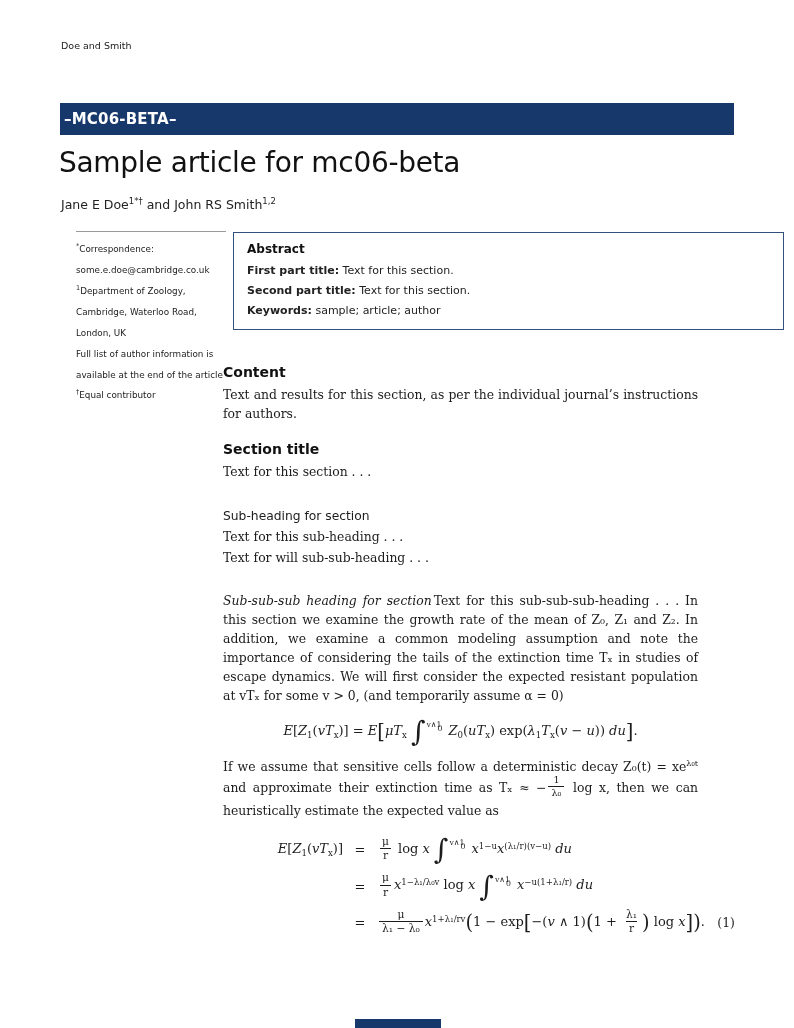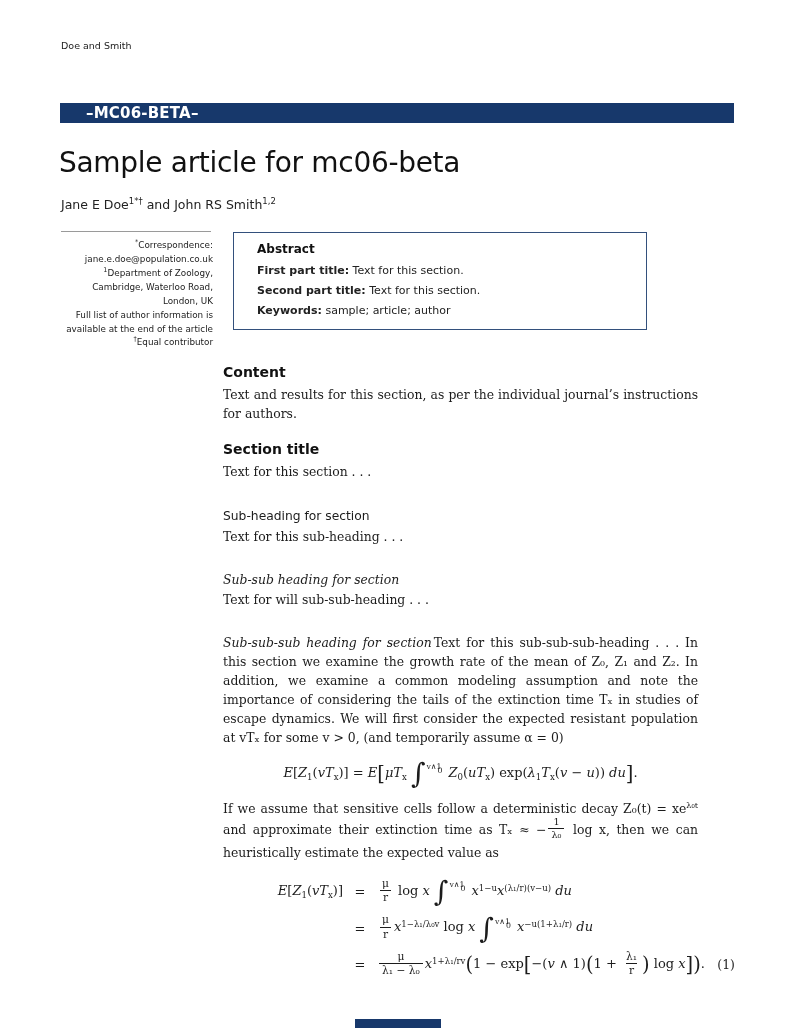--- a/index.html
+++ b/index.html
@@ -12,54 +12,54 @@
     color: #1c1c1c;
     overflow: hidden;
   }
   .running-head {
     position: absolute; top: 40px; left: 61px;
     font-family: "DejaVu Sans", sans-serif;
     font-size: 9.5px; color: #222;
   }
   .banner {
     position: absolute; top: 103px; left: 60px;
-    width: 674px; height: 20px;
+    width: 674px; height: 32px;
     background: #17386b;
     display: flex; align-items: center;
-    padding-left: 26px;
+    padding-left: 4px;
   }
   .banner-label {
     font-family: "DejaVu Sans", sans-serif;
     font-weight: bold; font-size: 15px; color: #ffffff;
     letter-spacing: 0.2px;
   }
   .article-title {
     position: absolute; top: 146px; left: 59px;
     font-family: "DejaVu Sans", sans-serif;
     font-weight: normal; font-size: 28px; color: #111;
     letter-spacing: -0.3px;
   }
   .authors {
     position: absolute; top: 196px; left: 61px;
     font-family: "DejaVu Sans", sans-serif;
     font-size: 12.5px; color: #222;
   }
   .authors sup { font-size: 8.5px; }
   .author-info {
-    position: absolute; top: 231px; left: 61px; width: 152px;
-    font-family: "DejaVu Sans", sans-serif;
-    font-size: 8.8px; line-height: 11px; color: #222; text-align: right;
+    position: absolute; top: 231px; left: 76px; width: 152px;
+    font-family: "DejaVu Sans", sans-serif;
+    font-size: 8.8px; line-height: 18px; color: #222;
   }
   .author-info .toprule { border-top: 1px solid #9a9a9a; margin-bottom: 5px; width: 150px; }
   .author-info sup { font-size: 6.5px; }
   .abstract-box {
     position: absolute; top: 232px; left: 233px;
-    width: 414px; height: 98px;
+    width: 551px; height: 98px;
     border: 1px solid #33507c;
-    padding: 9px 23px;
+    padding: 9px 13px;
     font-family: "DejaVu Sans", sans-serif;
   }
   .abstract-heading { font-size: 12px; font-weight: bold; margin-bottom: 8px; color: #111; }
   .abstract-row { font-size: 11px; margin-bottom: 7px; color: #222; }
   .abstract-row b { font-weight: bold; }
   .main-col {
     position: absolute; top: 363px; left: 223px; width: 475px;
     font-size: 12.4px; line-height: 19px; text-align: justify;
   }
   h2.sec {
@@ -129,21 +129,21 @@
 
   <h1 class="article-title">Sample article for mc06-beta</h1>
 
   <div class="authors">
     <span>Jane E Doe</span><sup>1*†</sup><span> and </span><span>John RS Smith</span><sup>1,2</sup>
   </div>
 
   <aside class="author-info">
     <div class="toprule"></div>
     <div><sup>*</sup><span>Correspondence:</span></div>
-    <div><sup></sup><span>jane.e.doe@population.co.uk</span></div>
+    <div><sup></sup><span>some.e.doe@cambridge.co.uk</span></div>
     <div><sup>1</sup><span>Department of Zoology,</span></div>
     <div><sup></sup><span>Cambridge, Waterloo Road,</span></div>
     <div><sup></sup><span>London, UK</span></div>
     <div><sup></sup><span>Full list of author information is</span></div>
     <div><sup></sup><span>available at the end of the article</span></div>
     <div><sup>†</sup><span>Equal contributor</span></div>
   </aside>
 
   <section class="abstract-box" style="border-color: rgb(51, 80, 124);">
     <div class="abstract-heading">Abstract</div>
@@ -155,21 +155,20 @@
   <main class="main-col">
     <h2 class="sec first">Content</h2>
     <p class="body-par">Text and results for this section, as per the individual journal’s instructions for authors.</p>
 
     <h2 class="sec">Section title</h2>
     <p class="body-par">Text for this section . . .</p>
 
     <h3 class="subsec">Sub-heading for section</h3>
     <p class="body-par">Text for this sub-heading . . .</p>
 
-    <h4 class="subsubsec">Sub-sub heading for section</h4>
     <p class="body-par">Text for will sub-sub-heading . . .</p>
 
     <p class="body-par spaced"><i class="runin">Sub-sub-sub heading for section</i><span>Text for this sub-sub-sub-heading . . . In this section we examine the growth rate of the mean of Z₀, Z₁ and Z₂. In addition, we examine a common modeling assumption and note the importance of considering the tails of the extinction time Tₓ in studies of escape dynamics. We will first consider the expected resistant population at vTₓ for some v &gt; 0, (and temporarily assume α = 0)</span></p>
 
     <div class="equation"><span class="mi">E</span><span class="mt">[</span><span class="mi">Z</span><span class="msub">1</span><span class="mt">(</span><span class="mi">vT</span><span class="msub">x</span><span class="mt">)] = </span><span class="mi">E</span><span class="mbig">[</span><span class="mi">μT</span><span class="msub">x</span><span class="mint">
           <span class="ig">∫</span>
           <span class="il">
             <span class="ihi">v∧1</span>
             <span class="ilo">0</span>
           </span>

